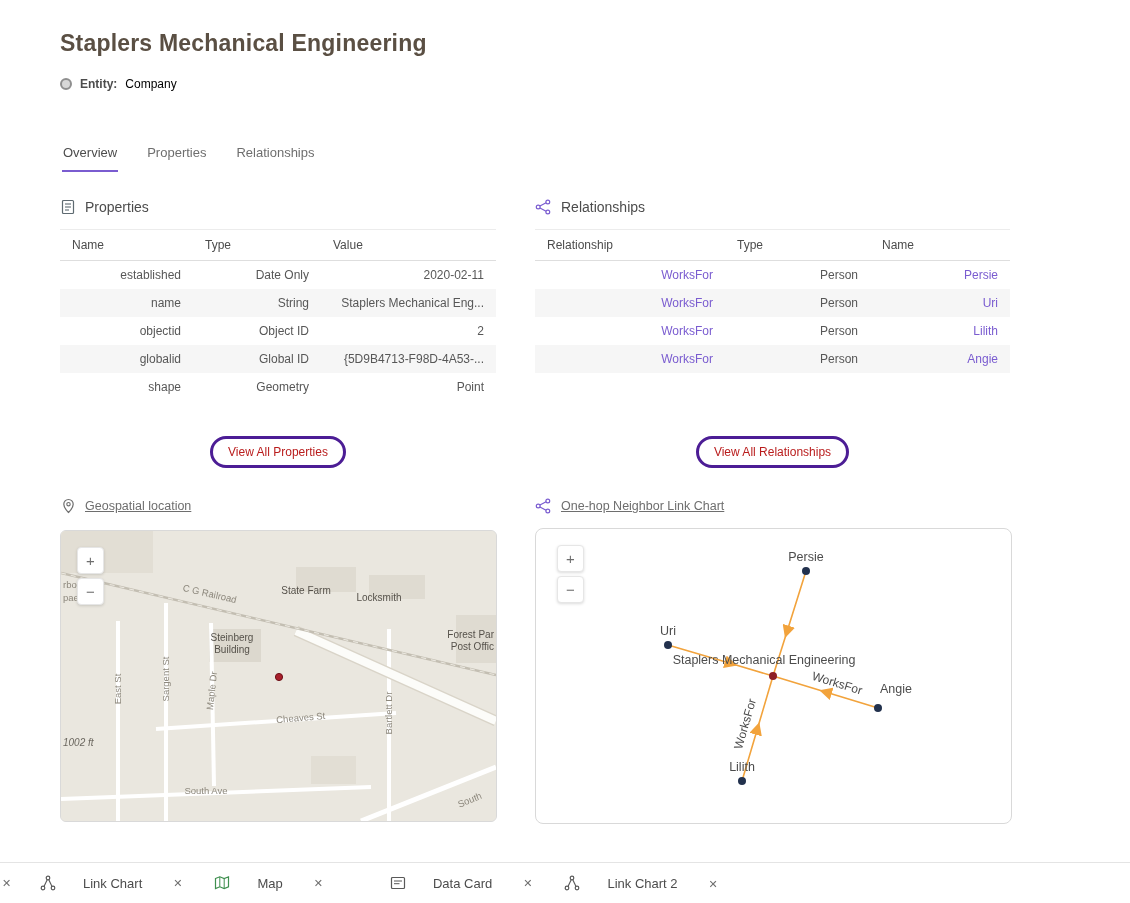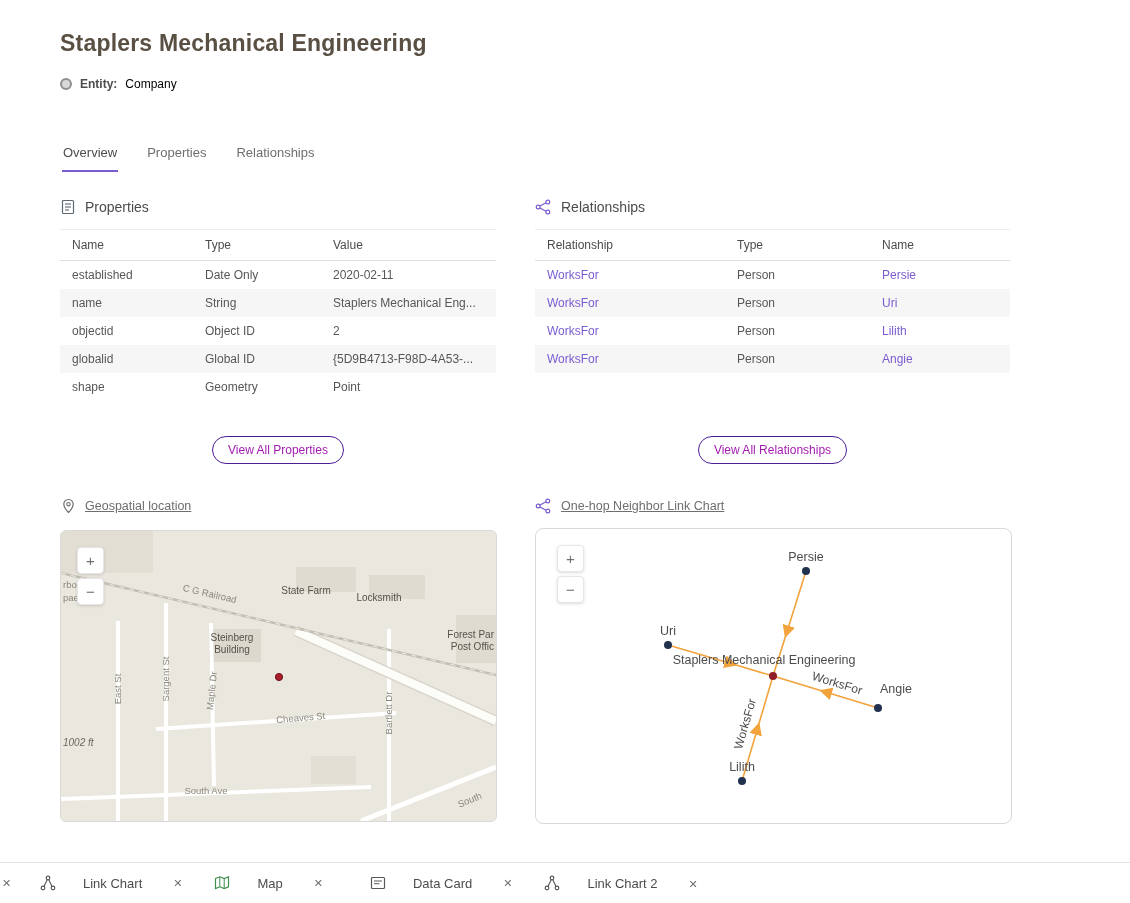--- a/index.html
+++ b/index.html
@@ -27,29 +27,29 @@
 
   
   .section-head{position:absolute;display:flex;align-items:center;gap:9px;font-size:14px;color:#4c4c4c;}
   .section-head.small{font-size:12.5px;color:#6e6e6e;text-decoration:underline;}
 
   
   table{border-collapse:collapse;font-size:12px;position:absolute;table-layout:fixed;}
   #props-table{left:60px;top:229px;width:436px;}
   #rel-table{left:535px;top:229px;width:475px;}
   th{font-weight:400;text-align:left;color:#4c4c4c;padding:8px 12px;border-top:1px solid #ececec;border-bottom:1px solid #dedede;}
-  td{padding:7px 12px;color:#575757;white-space:nowrap;overflow:hidden;text-overflow:ellipsis;}
+  td{padding:7px 12px;color:#575757;white-space:nowrap;overflow:hidden;text-overflow:ellipsis;text-align:right;}
   tbody tr:nth-child(even){background:#f6f6f6;}
   .link{color:#7a5cd0;cursor:pointer;text-decoration:none;}
 
   
   .viewall-wrap{position:absolute;top:436px;text-align:center;}
   #va-props{left:60px;width:436px;}
   #va-rels{left:535px;width:475px;}
-  .pill{display:inline-block;border:1px solid #4c1d95;color:#a21caf;background:#fff;border-radius:16px;
+  .pill{display:inline-block;border:3px solid #4c1d95;color:#b91c1c;background:#fff;border-radius:16px;
         font-size:12px;font-family:"Liberation Sans",sans-serif;padding:6px 15px;cursor:pointer;}
 
   
   .map-box{position:absolute;left:60px;top:530px;width:435px;height:290px;border:1px solid #d9d9d9;
            border-radius:6px;overflow:hidden;background:#eae7df;box-sizing:content-box;}
   .chart-box{position:absolute;left:535px;top:528px;width:475px;height:294px;border:1px solid #d9d9d9;
            border-radius:8px;overflow:hidden;background:#fff;}
   .zoom{position:absolute;left:16px;top:16px;display:flex;flex-direction:column;gap:4px;z-index:3;}
   .zoom button{width:27px;height:27px;background:#fff;border:1px solid #e6e6e6;border-radius:4px;color:#6e6e6e;
            font-size:15px;line-height:1;cursor:pointer;box-shadow:0 1px 3px rgba(0,0,0,.14);padding:0;}
@@ -314,21 +314,21 @@
     </div>
     <div class="btab" style="margin-left:32px;">
       <svg width="16" height="16" viewBox="0 0 16 16">
         <path d="M1.5,3.5 L5.8,1.8 L10.2,3.5 L14.5,1.8 L14.5,11.8 L10.2,13.5 L5.8,11.8 L1.5,13.5 Z" fill="none" stroke="#3f8f4f" stroke-width="1.2"></path>
         <line x1="5.8" y1="1.8" x2="5.8" y2="11.8" stroke="#3f8f4f" stroke-width="1"></line>
         <line x1="10.2" y1="3.5" x2="10.2" y2="13.5" stroke="#3f8f4f" stroke-width="1"></line>
       </svg>
       <span>Map</span>
       <span class="close">✕</span>
     </div>
-    <div class="btab" style="margin-left:28px;padding-left:19px;">
+    <div class="btab" style="margin-left:48px;padding-left:19px;">
       <svg width="16" height="16" viewBox="0 0 16 16">
         <rect x="1.5" y="2.5" width="13" height="11" rx="1" fill="none" stroke="#595959" stroke-width="1.2"></rect>
         <line x1="4" y1="6" x2="12" y2="6" stroke="#595959" stroke-width="1"></line>
         <line x1="4" y1="8.7" x2="9.5" y2="8.7" stroke="#595959" stroke-width="1"></line>
       </svg>
       <span>Data Card</span>
       <span class="close">✕</span>
     </div>
     <div class="btab" style="margin-left:32px;align-items:flex-end;">
       <svg width="16" height="16" viewBox="0 0 16 16">

